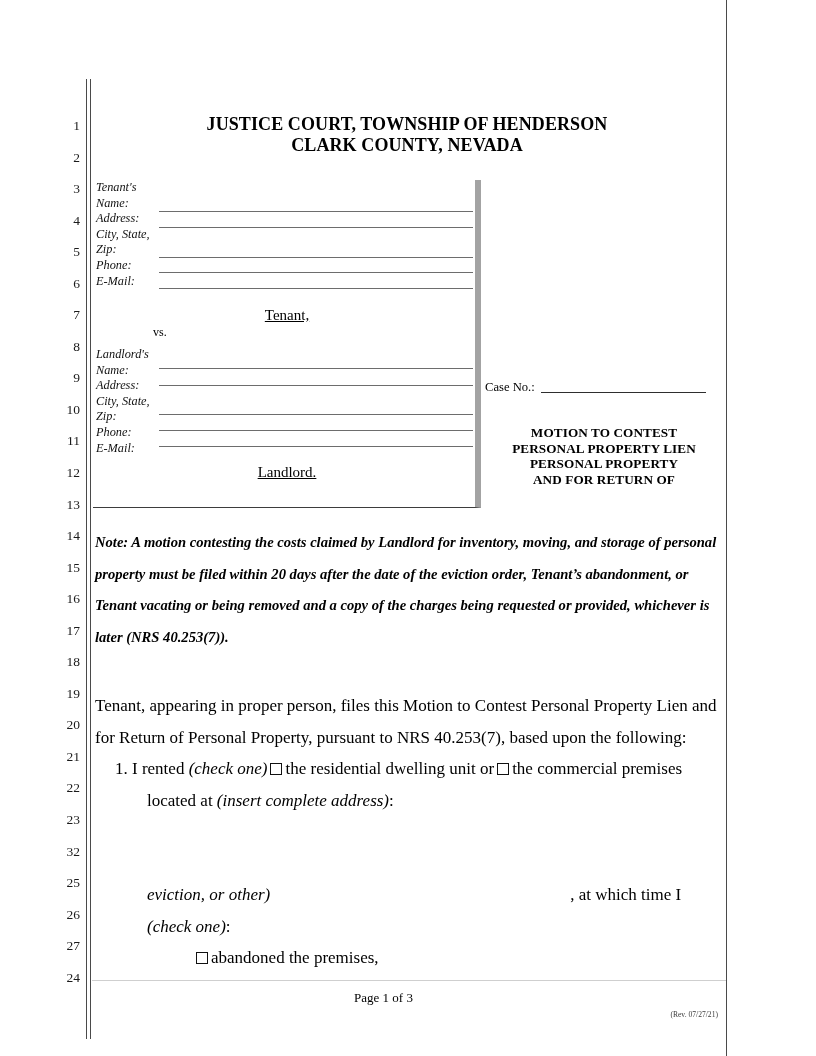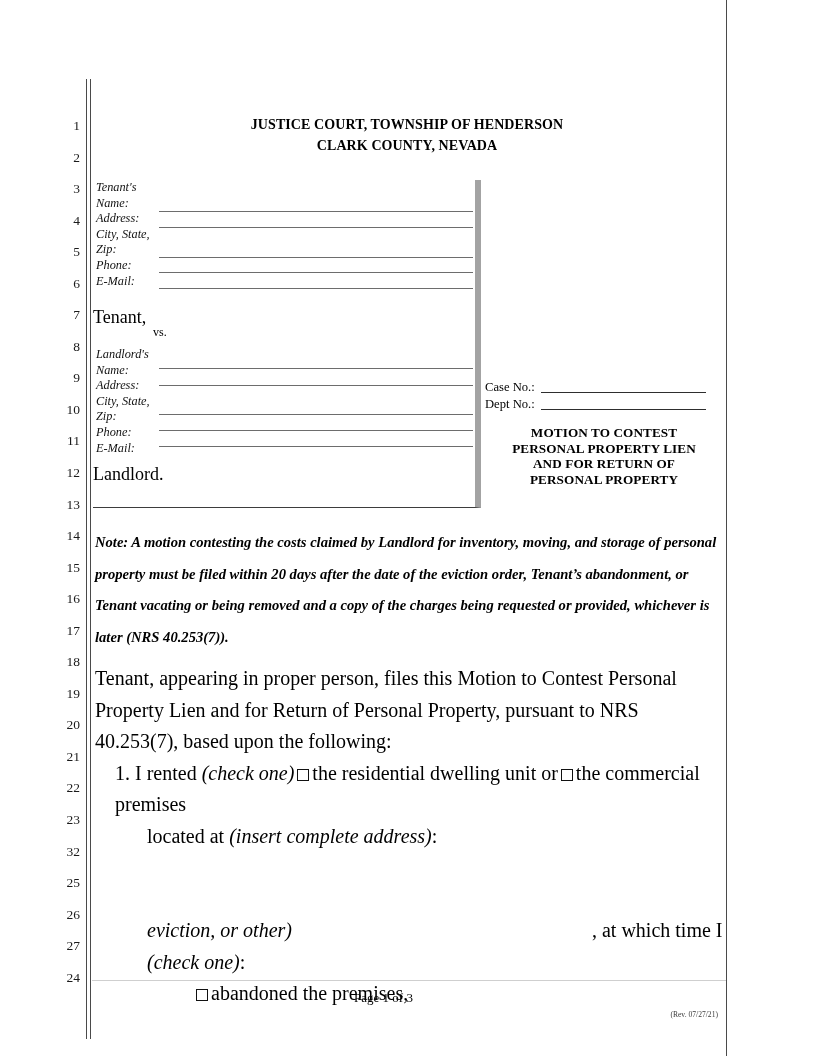--- a/index.html
+++ b/index.html
@@ -53,21 +53,21 @@
   #linenumbers div { height: 31.55px; }
 
   
   .court-header {
     position: absolute;
     left: 96px;
     top: 114px;
     width: 622px;
     text-align: center;
     font-weight: bold;
-    font-size: 14px;
+    font-size: 18px;
     line-height: 21px;
     letter-spacing: 0.1px;
   }
 
   
   #caption {
     position: absolute;
     left: 93px;
     top: 180px;
     width: 388px;
@@ -91,21 +91,23 @@
   .party-lines span {
     position: absolute;
     left: 0;
     width: 314px;
     height: 1px;
     background: #6d6d6d;
   }
   .party-role {
     position: absolute;
     width: 388px;
-    font-size: 18px;
+    text-align: center;
+    font-size: 15px;
+    text-decoration: underline;
   }
   .vs-label {
     position: absolute;
     left: 60px;
     font-size: 12px;
   }
 
   
   #caseinfo {
     position: absolute;
@@ -147,23 +149,23 @@
     font-weight: bold;
     font-style: italic;
     font-size: 14.6px;
     line-height: 31.6px;
   }
 
   
   #body {
     position: absolute;
     left: 95px;
-    top: 663px;
+    top: 690px;
     width: 628px;
-    font-size: 20px;
+    font-size: 17px;
     line-height: 31.55px;
   }
   #body p { margin: 0; }
   .numitem { padding-left: 20px; text-indent: 0; }
   .subline { padding-left: 52px; }
   .cbline  { padding-left: 98px; }
   .ital { font-style: italic; }
   .gap { height: 31.55px; }
   .wide-gap { display: inline-block; width: 300px; }
 
@@ -285,30 +287,27 @@
         <span style="top:99px;"></span>
       </div>
       <div class="party-role" style="top:117px;">Landlord.</div>
     </div>
   </div>
 
   <div id="caseinfo">
     <div class="case-row">
       <span class="lbl">Case No.:</span><span class="blank"></span>
     </div>
-    <div class="case-row">
-      <span class="lbl">Dept No.:</span><span class="blank"></span>
-    </div>
   </div>
 
   <div id="doctitle">
     <div>MOTION TO CONTEST</div>
     <div>PERSONAL PROPERTY LIEN</div>
+    <div>PERSONAL PROPERTY</div>
     <div>AND FOR RETURN OF</div>
-    <div>PERSONAL PROPERTY</div>
   </div>
 
   <div id="note">Note: A motion contesting the costs claimed by Landlord for inventory, moving, and storage of personal property must be filed within 20 days after the date of the eviction order, Tenant’s abandonment, or Tenant vacating or being removed and a copy of the charges being requested or provided, whichever is later (NRS 40.253(7)).</div>
 
   <div id="body">
 
     <p>Tenant, appearing in proper person, files this Motion to Contest Personal Property Lien and for Return of Personal Property, pursuant to NRS 40.253(7), based upon the following:</p>
 
     <p class="numitem">
       <span>1.</span>

